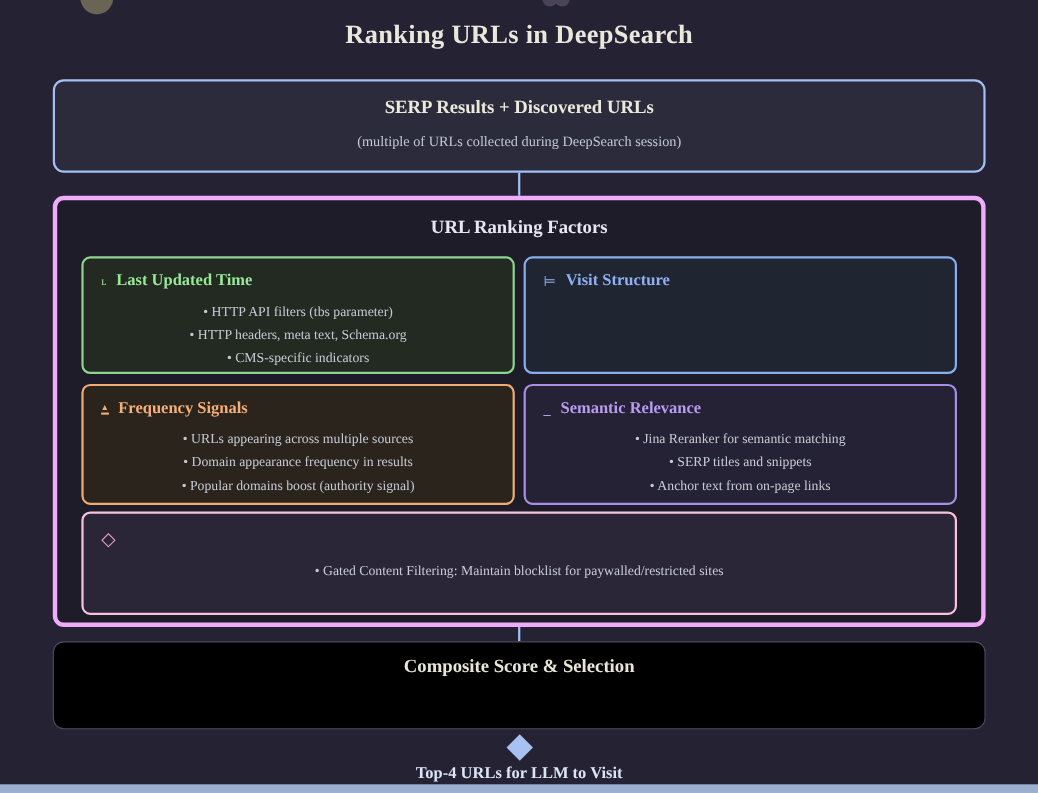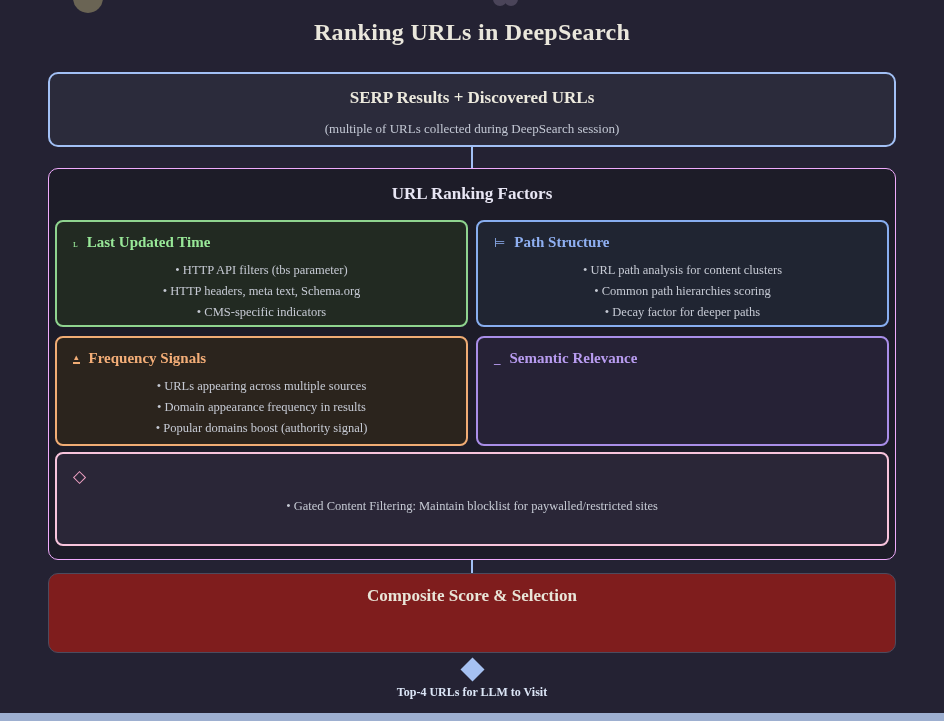--- a/index.html
+++ b/index.html
@@ -17,35 +17,35 @@
   .stack{
     position:absolute;left:48px;top:0;width:848px;
     display:flex;flex-direction:column;align-items:center;font-family:Liberation Serif, serif;
   }
   .page-title{
     margin:18px 0 0;font-size:24px;line-height:28px;font-weight:bold;
     color:#eae7dc;letter-spacing:.3px;
   }
 
   .serp-box{
-    margin-top:26px;width:100%;height:75px;box-sizing:border-box;
+    margin-top:26px;width:100%;height:85px;box-sizing:border-box;
     border:2px solid #a2c0f5;border-radius:10px;background:#2b2b3b;
     text-align:center;
   }
   .serp-title{margin-top:14px;font-size:17px;font-weight:bold;color:#ece9dd;}
   .serp-sub{margin-top:13px;font-size:13px;color:#c3c8d4;}
 
   .connector{width:2px;background:#a2c0f5;}
   .conn1{height:21px;}
   .conn2{height:13px;}
 
   .factors{
     width:100%;height:392px;box-sizing:border-box;
-    background:#1d1c28;border:1px solid #f0abfc;border-radius:10px;
-    padding:0 6px;
+    background:#1d1c28;border:4px solid #f0abfc;border-radius:10px;
+    padding:0 22px;
   }
   .factors-title{text-align:center;margin-top:15px;font-size:17px;font-weight:bold;color:#e8e6f4;}
   .row{display:flex;gap:8px;}
   .row1{margin-top:16px;}
   .row2{margin-top:9px;}
   .row3{margin-top:6px;}
   .fbox{flex:1;box-sizing:border-box;border-radius:8px;border:2px solid;}
   .h107{height:107px;} .h110{height:110px;} .h94{height:94px;}
   .fbox-head{display:flex;align-items:center;padding:12px 0 0 16px;font-size:15px;font-weight:bold;}
   .ficon{margin-right:9px;font-weight:normal;display:inline-block;}
@@ -64,28 +64,28 @@
   .box-pink   .fbox-head{color:#f2a3c6;}
 
   .icon-time{font-size:11px;}
   .icon-path{font-size:13px;}
   .icon-freq{font-size:9px;line-height:8px;border-bottom:2px solid #f0ac74;padding:0 1px 1px;}
   .icon-sem{font-size:13px;font-weight:bold;}
   .icon-diamond{font-size:17px;}
 
   .composite{
     width:100%;height:80px;box-sizing:border-box;
-    border:1px solid #4c4b5e;border-radius:10px;background:#7f1d1d;
+    border:1px solid #4c4b5e;border-radius:10px;background:#000000;
     text-align:center;
   }
   .composite-title{margin-top:12px;font-size:17px;font-weight:bold;color:#e9e5d8;}
   .formula{margin-top:11px;font-size:13.5px;color:#d4d7e1;}
 
   .diamond{width:17px;height:17px;background:#a6c1f2;transform:rotate(45deg);margin-top:8px;}
-  .footer-label{margin-top:7px;font-size:12px;font-weight:bold;color:#dbe5f6;text-align:right;}
+  .footer-label{margin-top:7px;font-size:15px;font-weight:bold;color:#dbe5f6;text-align:right;}
 
   .bottom-strip{position:absolute;left:0;bottom:0;width:944px;height:8px;background:#9dafd0;}
 </style>
 </head>
 <body>
 
 <div class="deco deco-olive"></div>
 <div class="deco deco-purple-a"></div>
 <div class="deco deco-purple-b"></div>
 
@@ -111,46 +111,46 @@
         </div>
         <div class="bullets">
           <div>• HTTP API filters (tbs parameter)</div>
           <div>• HTTP headers, meta text, Schema.org</div>
           <div>• CMS-specific indicators</div>
         </div>
       </div>
       <div class="fbox h107 box-blue">
         <div class="fbox-head">
           <span class="ficon icon-path">⊨</span>
-          <span>Path Structure</span>
-        </div>
-        <div class="bullets">
-          <div>• URL path analysis for content clusters</div>
-          <div>• Common path hierarchies scoring</div>
-          <div>• Decay factor for deeper paths</div>
+          <span>Visit Structure</span>
         </div>
       </div>
     </div>
 
     <div class="row row2">
       <div class="fbox h110 box-orange">
         <div class="fbox-head">
           <span class="ficon icon-freq">▴</span>
           <span>Frequency Signals</span>
         </div>
         <div class="bullets">
           <div>• URLs appearing across multiple sources</div>
           <div>• Domain appearance frequency in results</div>
           <div>• Popular domains boost (authority signal)</div>
         </div>
       </div>
       <div class="fbox h110 box-purple">
         <div class="fbox-head">
           <span class="ficon icon-sem">_</span>
           <span>Semantic Relevance</span>
+        </div>
+        <div class="bullets">
+          <div>• Jina Reranker for semantic matching</div>
+          <div>• SERP titles and snippets</div>
+          <div>• Anchor text from on-page links</div>
         </div>
       </div>
     </div>
 
     <div class="row row3">
       <div class="fbox h94 box-pink">
         <div class="fbox-head">
           <span class="ficon icon-diamond">◇</span>
         </div>
         <div class="bullets">

